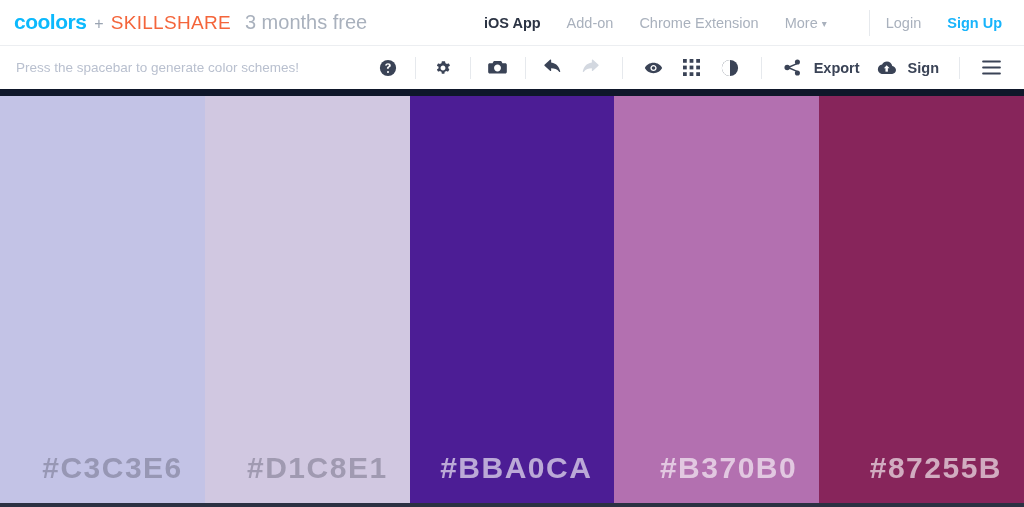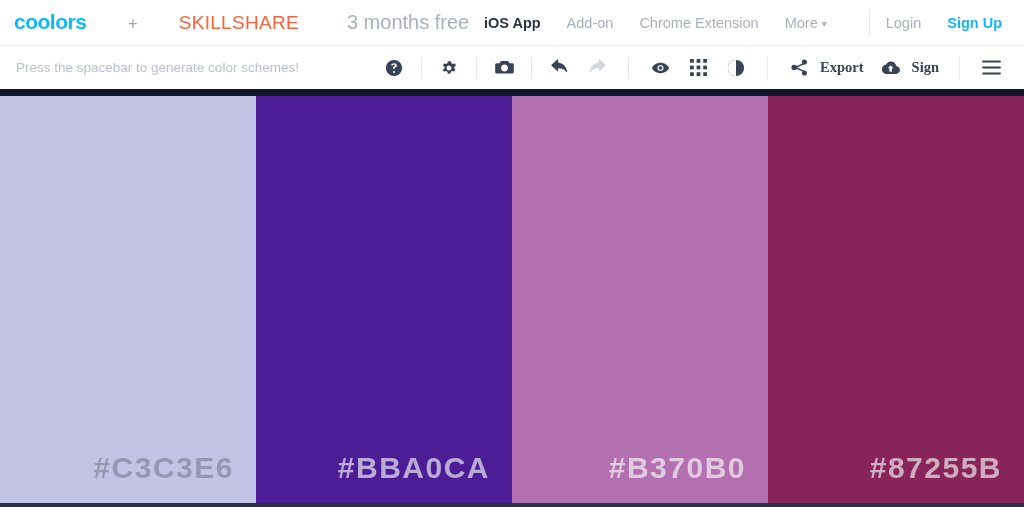--- a/index.html
+++ b/index.html
@@ -13,21 +13,21 @@
 
   
   .header {
     height:46px; flex:0 0 46px;
     display:flex; align-items:center;
     background:#ffffff;
     border-bottom:1px solid #eceef1;
     position:relative;
     padding:0 14px 0 14px;
   }
-  .brand-block { display:flex; align-items:baseline; flex:0 0 auto;gap:34px; }
+  .brand-block { display:flex; align-items:baseline; flex:0 0 auto; }
   .logo-coolors {
     font-size:21px; font-weight:bold; letter-spacing:-0.5px;
     color:#0cb9fd; line-height:1;
   }
   .logo-plus { font-size:16px; color:#9aa4b2; margin:0 7px 0 8px; font-weight:400; }
   .logo-skillshare {
     font-size:19px; color:#f4653b; letter-spacing:0.3px; line-height:1; font-weight:400;
   }
   .promo-text {
     font-size:20px; color:#a9b1bd; margin-left:14px; white-space:nowrap;
@@ -73,21 +73,21 @@
   .tbtn {
     width:38px; height:50px; display:flex; align-items:center; justify-content:center;
     cursor:pointer; color:#3a4356;
   }
   .tbtn.disabled { color:#d3d8e0; cursor:default; }
   .tbtn svg { display:block; }
   .tsep { width:1px; height:22px; background:#e6e9ed; margin:0 8px; }
   .tsep.wide { margin:0 12px; }
   .tlabel {
     font-size:14.5px; color:#3a4356; font-weight:bold; cursor:pointer;
-    margin-left:2px; margin-right:8px;font-family:Liberation Serif, serif;
+    margin-left:2px; margin-right:8px;
   }
   .tpair { display:flex; align-items:center; cursor:pointer; }
 
   
   .palette { flex:1 1 auto; display:flex; position:relative; min-height:0; }
   .swatch {
     flex:1 1 20%; position:relative; cursor:pointer;
     display:flex; align-items:flex-end; justify-content:flex-end;
   }
   .swatch .hex {
@@ -235,20 +235,23 @@
 
     </div>
   </div>
 
   <div class="palette">
 
     <div class="swatch dark-text" style="background:#C3C3E6">
       <span class="hex">#C3C3E6</span>
     </div>
 
+    <div class="swatch dark-text" style="background:#D1C8E1">
+      <span class="hex">#D1C8E1</span>
+    </div>
 
     <div class="swatch" style="background:#4c1d95">
       <span class="hex">#BBA0CA</span>
     </div>
 
     <div class="swatch" style="background:#B370B0">
       <span class="hex">#B370B0</span>
     </div>
 
     <div class="swatch" style="background:#87255B">

